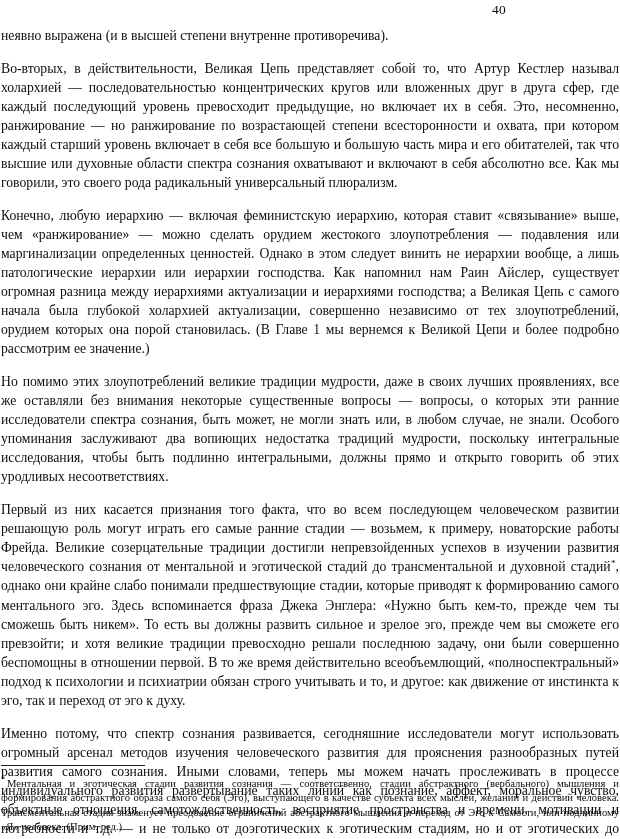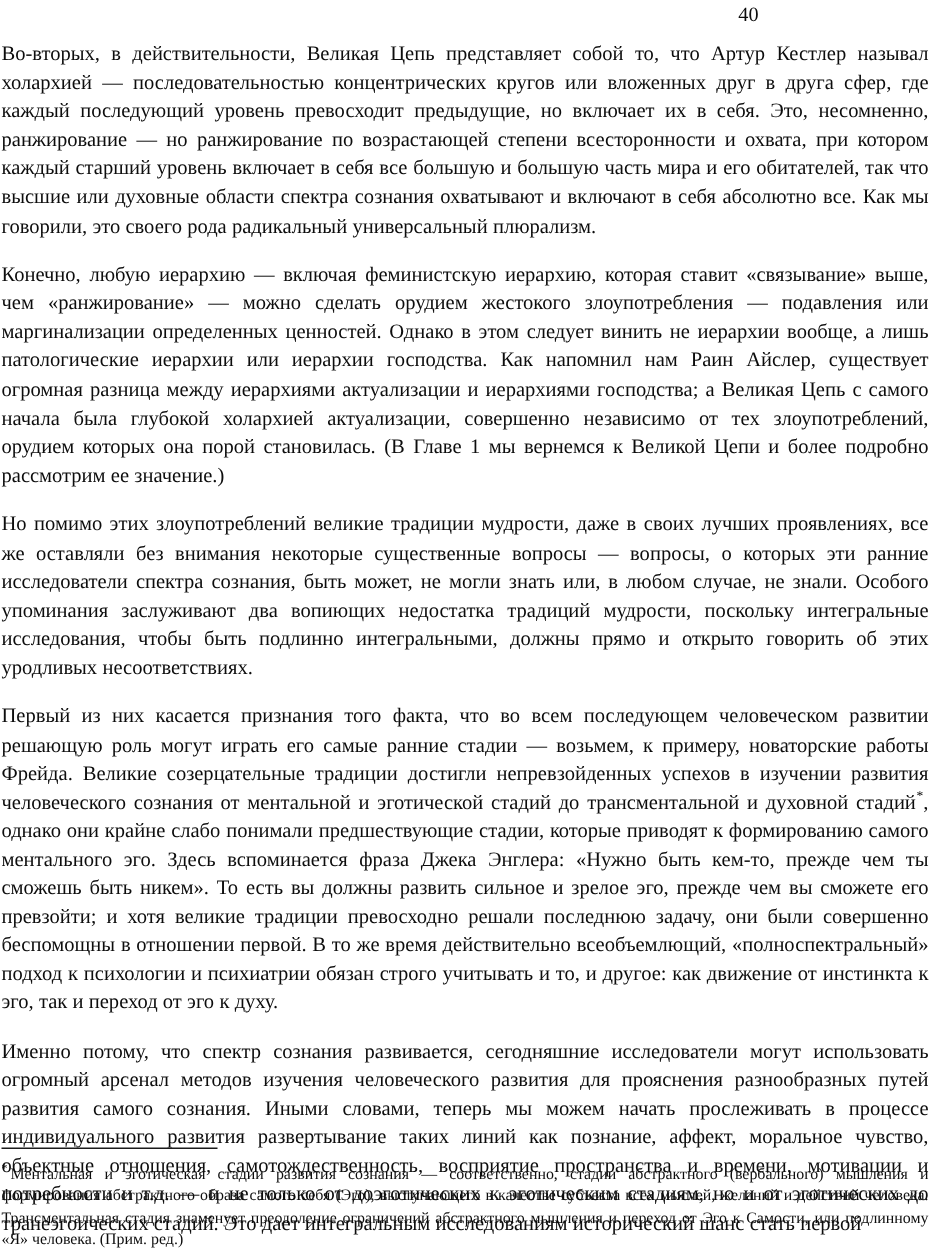--- a/index.html
+++ b/index.html
@@ -83,20 +83,21 @@
 </style>
 </head>
 <body>
 
 <div class="page">
 
   <div class="page-number">40</div>
 
   <div class="body-col">
 
+    <p class="para"><span>неявно выражена (и в высшей степени внутренне противоречива).</span></p>
 
     <p class="para"><span>Во-вторых, в действительности, Великая Цепь представляет собой то, что Артур Кестлер называл </span><span class="it">холархией</span><span> — последовательностью концентрических кругов или вложенных друг в друга сфер, где каждый последующий уровень превосходит предыдущие, но включает их в себя. Это, несомненно, ранжирование — но ранжирование по возрастающей степени всесторонности и охвата, при котором каждый старший уровень включает в себя все большую и большую часть мира и его обитателей, так что высшие или духовные области спектра сознания охватывают и включают в себя абсолютно все. Как мы говорили, это своего рода радикальный универсальный плюрализм.</span></p>
 
     <p class="para"><span>Конечно, любую иерархию — включая феминистскую иерархию, которая ставит «связывание» выше, чем «ранжирование» — можно сделать орудием жестокого злоупотребления — подавления или маргинализации определенных ценностей. Однако в этом следует винить не иерархии вообще, а лишь патологические иерархии или иерархии господства. Как напомнил нам Раин Айслер, существует огромная разница между иерархиями актуализации и иерархиями господства; а Великая Цепь с самого начала была глубокой холархией актуализации, совершенно независимо от тех злоупотреблений, орудием которых она порой становилась. (В Главе 1 мы вернемся к Великой Цепи и более подробно рассмотрим ее значение.)</span></p>
 
     <p class="para"><span>Но помимо этих злоупотреблений великие традиции мудрости, </span><span class="it">даже в своих лучших проявлениях</span><span>, все же оставляли без внимания некоторые существенные вопросы — вопросы, о которых эти ранние исследователи спектра сознания, быть может, не могли знать или, в любом случае, не знали. Особого упоминания заслуживают два вопиющих недостатка традиций мудрости, поскольку интегральные исследования, чтобы быть подлинно интегральными, должны прямо и открыто говорить об этих уродливых несоответствиях.</span></p>
 
     <p class="para"><span>Первый из них касается признания того факта, что во всем последующем человеческом развитии решающую роль могут играть его самые ранние стадии — возьмем, к примеру, новаторские работы Фрейда. Великие созерцательные традиции достигли непревзойденных успехов в изучении развития человеческого сознания от ментальной и эготической стадий до трансментальной и духовной стадий</span><sup class="fn-marker">*</sup><span>, однако они крайне слабо понимали предшествующие стадии, которые приводят к формированию самого ментального эго. Здесь вспоминается фраза Джека Энглера: «Нужно быть кем-то, прежде чем ты сможешь быть никем». То есть вы должны развить сильное и зрелое эго, прежде чем вы сможете его превзойти; и хотя великие традиции превосходно решали последнюю задачу, они были совершенно беспомощны в отношении первой. В то же время действительно всеобъемлющий, «полноспектральный» подход к психологии и психиатрии обязан строго учитывать и то, и другое: как движение от инстинкта к эго, так и переход от эго к духу.</span></p>
 
     <p class="para tight"><span>Именно потому, что спектр сознания развивается, сегодняшние исследователи могут использовать огромный арсенал методов изучения человеческого развития для прояснения разнообразных путей развития самого сознания. Иными словами, теперь мы можем начать прослеживать в процессе индивидуального развития развертывание таких линий как познание, аффект, моральное чувство, объектные отношения, самотождественность, восприятие пространства и времени, мотивации и потребности и т.д. — и не только от доэготических к эготическим стадиям, но и от эготических до транеэгоических стадий. Это дает интегральным исследованиям исторический шанс стать первой</span></p>

